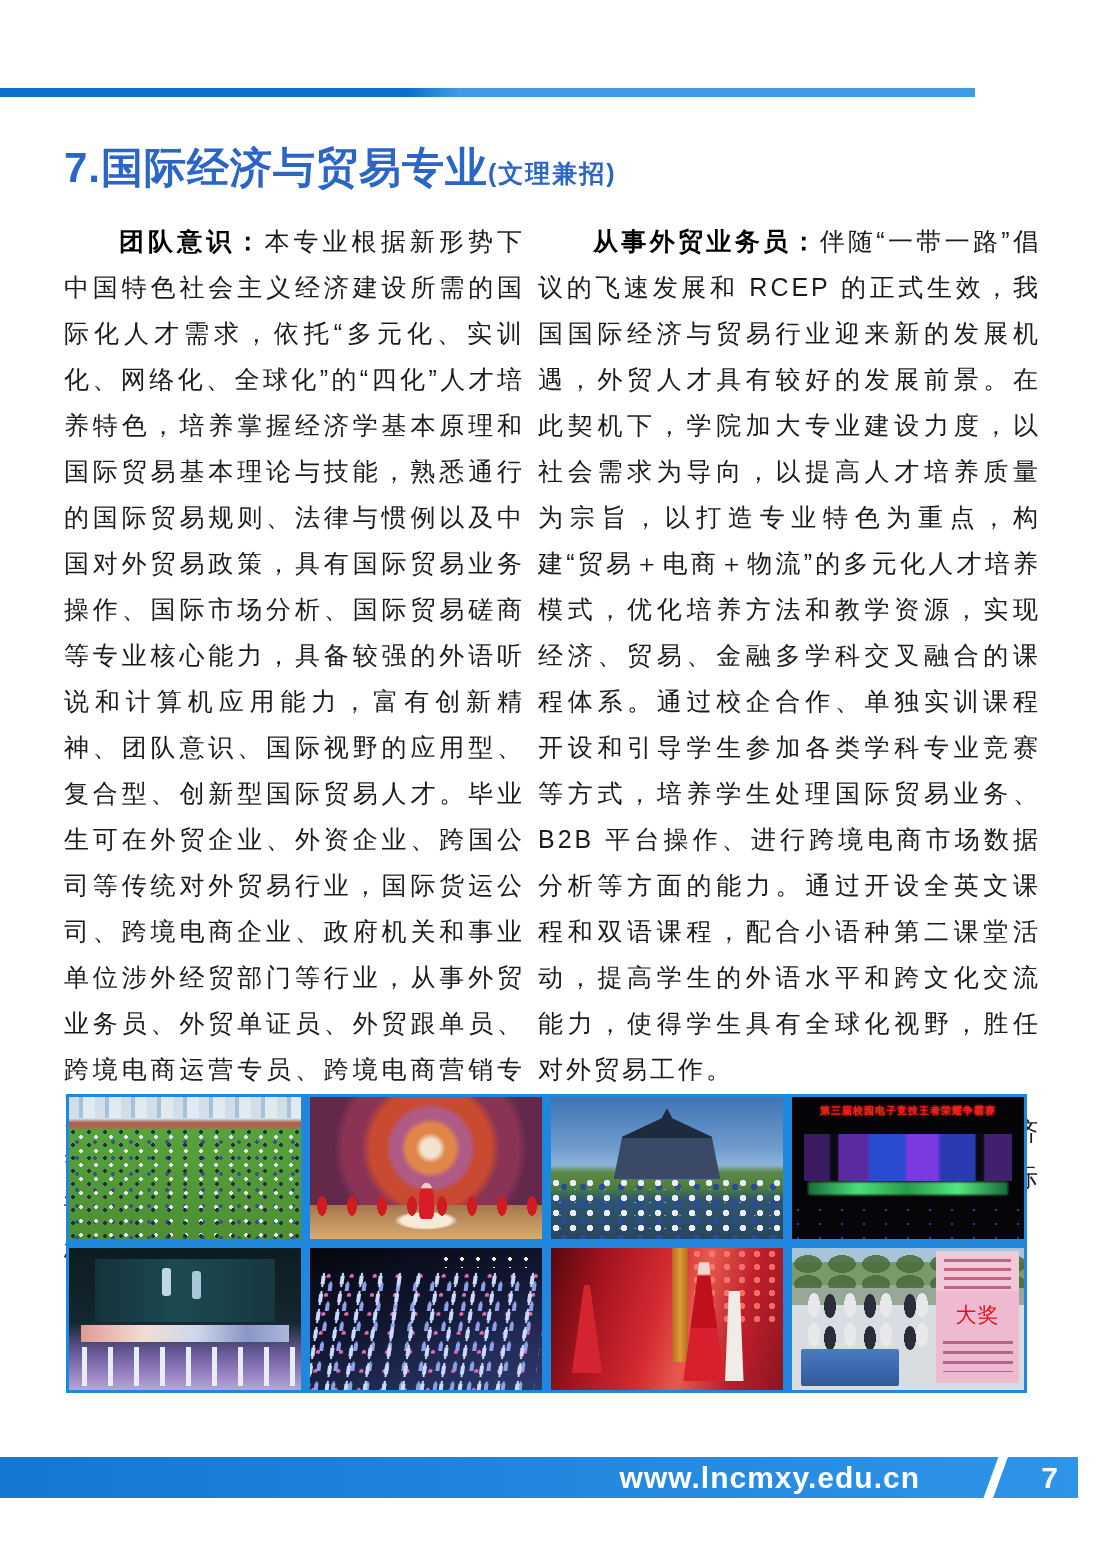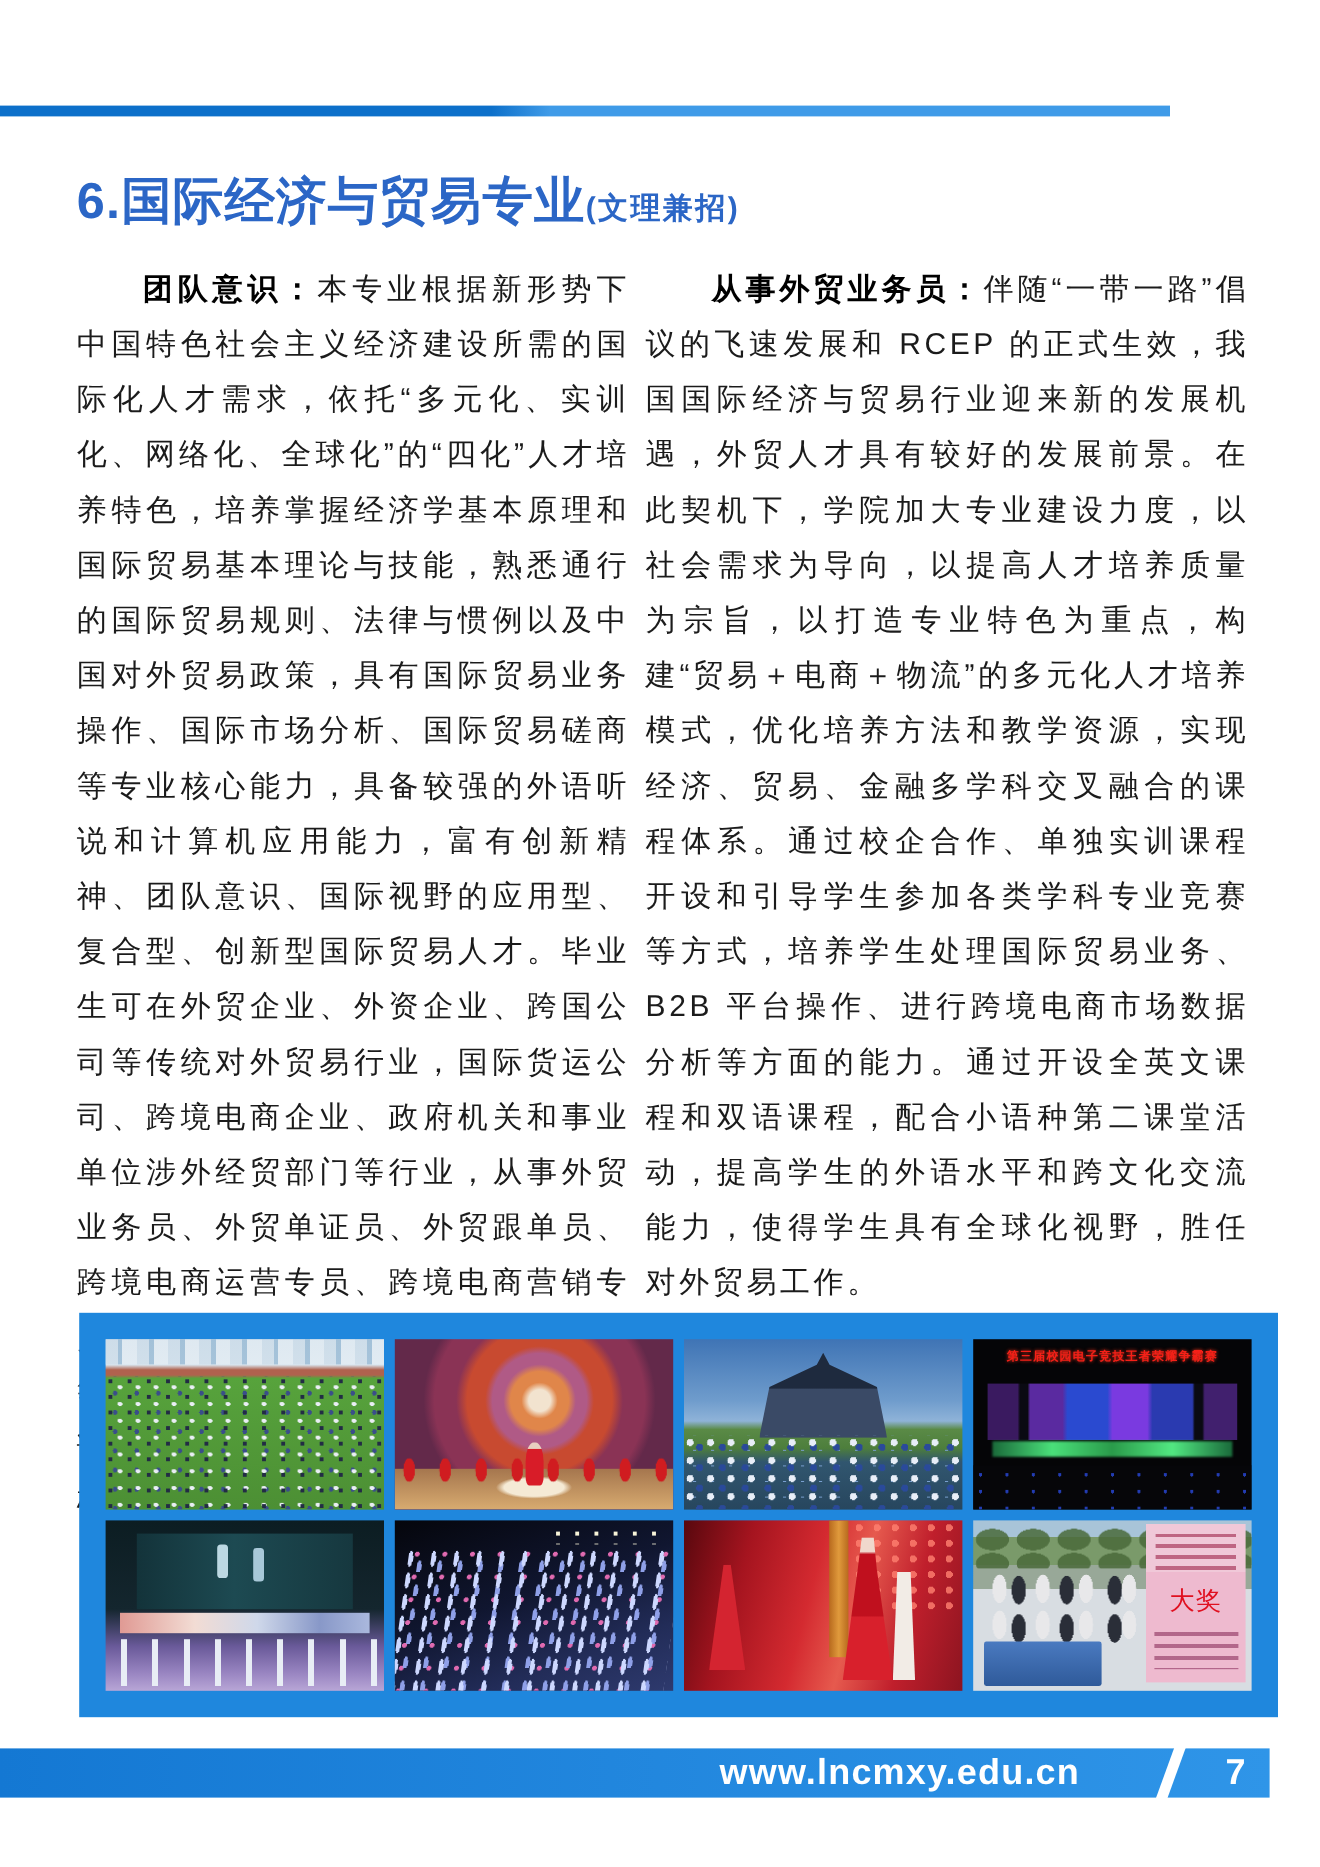--- a/index.html
+++ b/index.html
@@ -21,21 +21,21 @@
   .col-right{width:503px;margin-left:13px;}
   .col p{margin:0;font-size:25px;line-height:46px;color:#1b1b1b;
          text-align:justify;text-justify:inter-character;letter-spacing:3px;
          text-indent:2.2em;}
   .col p b{font-weight:700;color:#000;}
   .para-kecheng{margin-top:16px !important;}
   .fee-line,.degree-line{margin-top:12px !important;text-align:left !important;}
 
   
   .gallery{position:absolute;left:66px;top:1094px;background:#1f87dd;
-    display:grid;grid-template-columns:repeat(4,232px);grid-auto-rows:142px;gap:9px;padding:22px;}
+    display:grid;grid-template-columns:repeat(4,232px);grid-auto-rows:142px;gap:9px;padding:3px;}
   .photo{position:relative;overflow:hidden;}
 
   
   .p1{background:linear-gradient(180deg,#c3d6e4 0%,#d9e6ef 15%,#b0624e 18%,#b0624e 21%,#57a33c 23%,#4c8f34 100%);}
   .p1-stands{position:absolute;top:0;left:0;right:0;height:15%;
     background:repeating-linear-gradient(90deg,#cfdeea 0 10px,#9dbdd6 10px 14px,#e3ecf3 14px 26px);opacity:.85;}
   .p1-crowd{position:absolute;left:0;right:0;top:22%;bottom:0;
     background-image:radial-gradient(circle 2px at 4px 4px,#222c44 98%,transparent),
       radial-gradient(circle 2px at 12px 9px,#e9eef4 98%,transparent),
       radial-gradient(circle 2px at 8px 14px,#3a4e8a 98%,transparent);
@@ -123,37 +123,37 @@
     background:repeating-linear-gradient(180deg,rgba(120,20,70,.5) 0 3px,transparent 3px 10px);}
   .p8-people{position:absolute;left:5%;top:30%;width:56%;height:42%;
     background-image:radial-gradient(ellipse 6px 12px at 10px 14px,#e8e8ea 98%,transparent),
       radial-gradient(ellipse 6px 12px at 26px 15px,#2a2e38 98%,transparent);
     background-size:36px 30px,40px 32px;}
   .p8-table{position:absolute;left:4%;bottom:3%;width:42%;height:26%;border-radius:2px;
     background:linear-gradient(180deg,#4a7ac0,#2f5a9a);}
 
   
   .footer{position:absolute;left:0;top:1457px;width:1058px;height:41px;
-    background:linear-gradient(90deg,#1478d3,#2f95e8);}
+    background:linear-gradient(90deg,#1478d3,#2f95e8);padding-left:20px;}
   .footer-url{position:absolute;right:158px;top:0;height:41px;line-height:41px;
     color:#ffffff;font-size:30px;font-weight:700;letter-spacing:1px;}
   .footer-slash{position:absolute;right:78px;top:-4px;width:9px;height:50px;
     background:#ffffff;transform:rotate(20deg);}
   .footer-page{position:absolute;right:20px;top:0;height:41px;line-height:41px;
     color:#ffffff;font-size:30px;font-weight:700;}
 </style>
 </head>
 <body>
 
 <div class="page">
 
   <div class="topbar"></div>
 
   <div class="title-row">
-    <span class="title-main">6.国际经济与贸易专业</span>
+    <span class="title-main">7.国际经济与贸易专业</span>
     <span class="title-sub">(文理兼招)</span>
   </div>
 
   <div class="columns">
     <div class="col col-left">
       <p><b>团队意识：</b><span>本专业根据新形势下中国特色社会主义经济建设所需的国际化人才需求，依托“多元化、实训化、网络化、全球化”的“四化”人才培养特色，培养掌握经济学基本原理和国际贸易基本理论与技能，熟悉通行的国际贸易规则、法律与惯例以及中国对外贸易政策，具有国际贸易业务操作、国际市场分析、国际贸易磋商等专业核心能力，具备较强的外语听说和计算机应用能力，富有创新精神、团队意识、国际视野的应用型、复合型、创新型国际贸易人才。毕业生可在外贸企业、外资企业、跨国公司等传统对外贸易行业，国际货运公司、跨境电商企业、政府机关和事业单位涉外经贸部门等行业，从事外贸业务员、外贸单证员、外贸跟单员、跨境电商运营专员、跨境电商营销专员、货运代理专员、报关员、报检员等岗位相关工作。也可继续深造，攻读其他院校的经济学或其它相关学科硕士学位。</span></p>
     </div>
     <div class="col col-right">
       <p><b>从事外贸业务员：</b><span>伴随“一带一路”倡议的飞速发展和 RCEP 的正式生效，我国国际经济与贸易行业迎来新的发展机遇，外贸人才具有较好的发展前景。在此契机下，学院加大专业建设力度，以社会需求为导向，以提高人才培养质量为宗旨，以打造专业特色为重点，构建“贸易＋电商＋物流”的多元化人才培养模式，优化培养方法和教学资源，实现经济、贸易、金融多学科交叉融合的课程体系。通过校企合作、单独实训课程开设和引导学生参加各类学科专业竞赛等方式，培养学生处理国际贸易业务、B2B 平台操作、进行跨境电商市场数据分析等方面的能力。通过开设全英文课程和双语课程，配合小语种第二课堂活动，提高学生的外语水平和跨文化交流能力，使得学生具有全球化视野，胜任对外贸易工作。</span></p>
       <p class="para-kecheng"><b>主要课程：</b><span>微观经济学、宏观经济学、国际贸易学、国际贸易实务、国际结算、商务谈判、跨国公司经营与管理</span></p>

